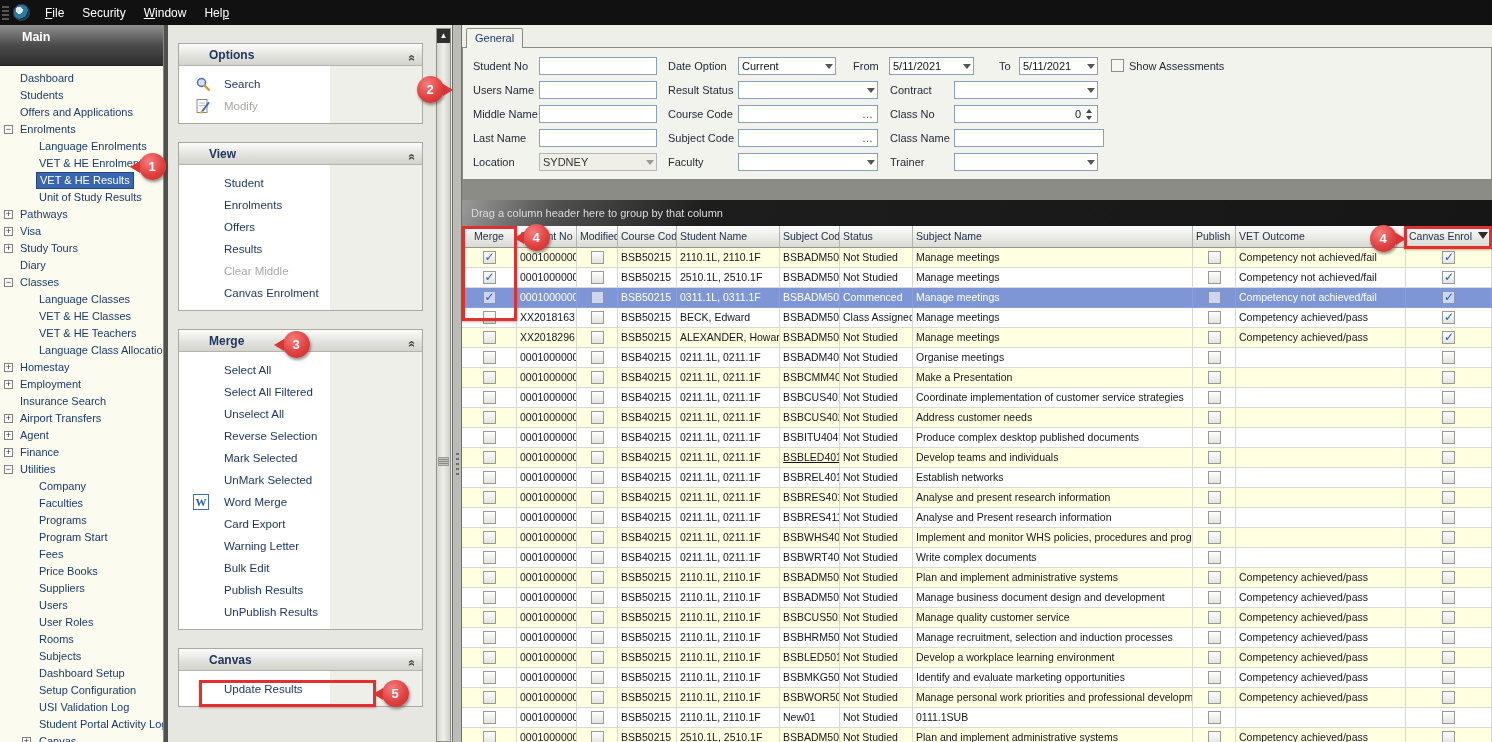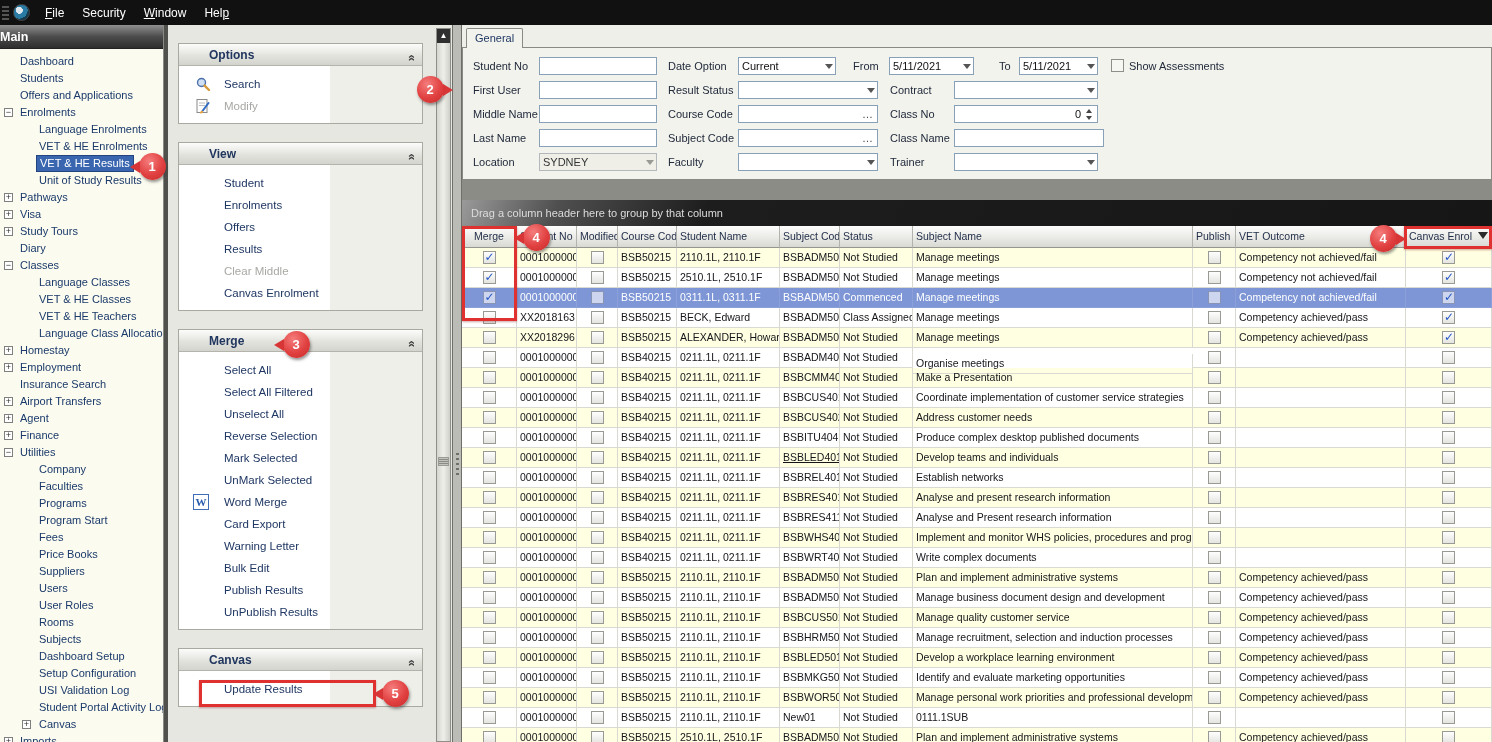--- a/index.html
+++ b/index.html
@@ -14,22 +14,22 @@
     background:repeating-linear-gradient(#111 0 2px,#555 2px 4px); }
   .applogo { width:17px; height:17px; margin:0 6px 0 4px; border-radius:50%;
     background:radial-gradient(circle at 35% 35%, #dfe8ee 0 25%, #2a7ba3 26% 60%, #14384c 61%); 
     border:1px solid #444; }
   .mitem { padding:3px 9px; cursor:default; }
   .mitem u { text-decoration:underline; }
 
   
   .sidebar { position:absolute; left:0; top:25px; width:164px; height:717px;
     background:#fbfbef; border-right:1px solid #8a8a84; overflow:hidden; }
-  .side-title { height:24px; background:linear-gradient(#909090,#4c4c4c 50%,#2e2e2e);
-    color:#fff; font-weight:bold; font-size:12.5px; line-height:24px; padding-left:0;
+  .side-title { height:41px; background:linear-gradient(#909090,#4c4c4c 50%,#2e2e2e);
+    color:#fff; font-weight:bold; font-size:12.5px; line-height:24px; padding-left:22px;
     border-bottom:1px solid #222; }
   .tree { position:relative; padding-top:4px; }
   .titem { position:relative; height:17px; line-height:17px; font-size:11px; color:#1b3a6b;
     white-space:nowrap; overflow:hidden; }
   .tglyph { position:absolute; top:4px; width:9px; height:9px; background:#fff;
     border:1px solid #7f7f7f; font-size:9px; line-height:7px; text-align:center; color:#333; }
   .l0 .tglyph { left:4px; } .l1 .tglyph { left:22px; }
   .l0 .tlabel { margin-left:17px; } .l1 .tlabel { margin-left:36px; }
   .tlabel { display:inline-block; padding:0 3px; }
   .titem.sel .tlabel { background:#3a66b0; border:1px solid #23447e; color:#fff; line-height:15px; }
@@ -256,21 +256,21 @@
   <div class="vsplit2">
     <div class="vdots"></div>
   </div>
 
   <div class="content">
     <div class="tab">General</div>
     <div class="fpanel">
 
       <div class="flabel" style="left:10px;top:9px">Student No</div>
       <div class="fin" style="left:76px;top:9px;width:118px"></div>
-      <div class="flabel" style="left:10px;top:33px">First User</div>
+      <div class="flabel" style="left:10px;top:33px">Users Name</div>
       <div class="fin" style="left:76px;top:33px;width:118px"></div>
       <div class="flabel" style="left:10px;top:57px">Middle Name</div>
       <div class="fin" style="left:76px;top:57px;width:118px"></div>
       <div class="flabel" style="left:10px;top:81px">Last Name</div>
       <div class="fin" style="left:76px;top:81px;width:118px"></div>
       <div class="flabel" style="left:10px;top:105px">Location</div>
       <div class="fin dis" style="left:76px;top:105px;width:118px">
         <span>SYDNEY</span><span class="arrow"></span>
       </div>
 
@@ -410,21 +410,21 @@
             <div class="gcell ccheck" style="width: 86px;"><div class="ck on"></div></div>
           </div>
           <div class="grow">
             <div class="gcell ccheck" style="width: 55px;"><div class="ck"></div></div>
             <div class="gcell" style="width: 60px;">0001000000</div>
             <div class="gcell ccheck" style="width: 41px;"><div class="ck"></div></div>
             <div class="gcell" style="width: 59px;">BSB40215</div>
             <div class="gcell" style="width: 103px;">0211.1L, 0211.1F</div>
             <div class="gcell" style="width: 60px;">BSBADM405</div>
             <div class="gcell" style="width: 73px;">Not Studied</div>
-            <div class="gcell" style="width: 280px; margin-top: 6px;">Organise meetings</div>
+            <div class="gcell" style="width: 280px;">Organise meetings</div>
             <div class="gcell ccheck" style="width: 43px;"><div class="ck"></div></div>
             <div class="gcell" style="width: 170px;"></div>
             <div class="gcell ccheck" style="width: 86px;"><div class="ck"></div></div>
           </div>
           <div class="grow alt">
             <div class="gcell ccheck" style="width: 55px;"><div class="ck"></div></div>
             <div class="gcell" style="width: 60px;">0001000000</div>
             <div class="gcell ccheck" style="width: 41px;"><div class="ck"></div></div>
             <div class="gcell" style="width: 59px;">BSB40215</div>
             <div class="gcell" style="width: 103px;">0211.1L, 0211.1F</div>

